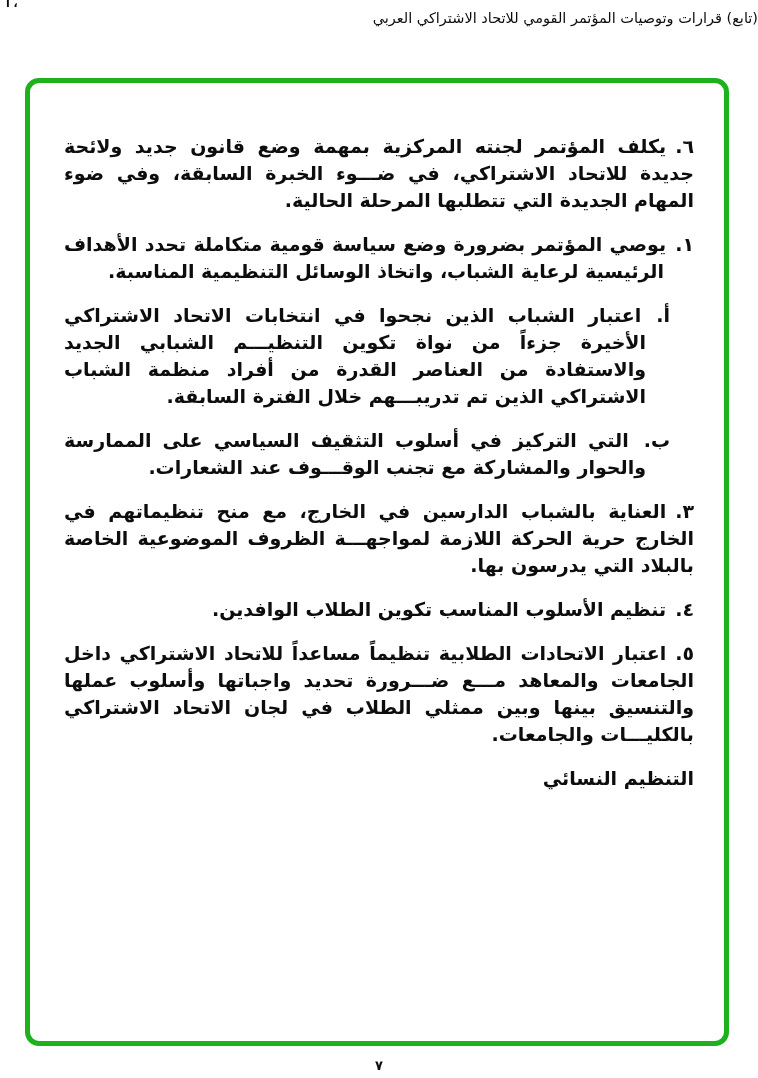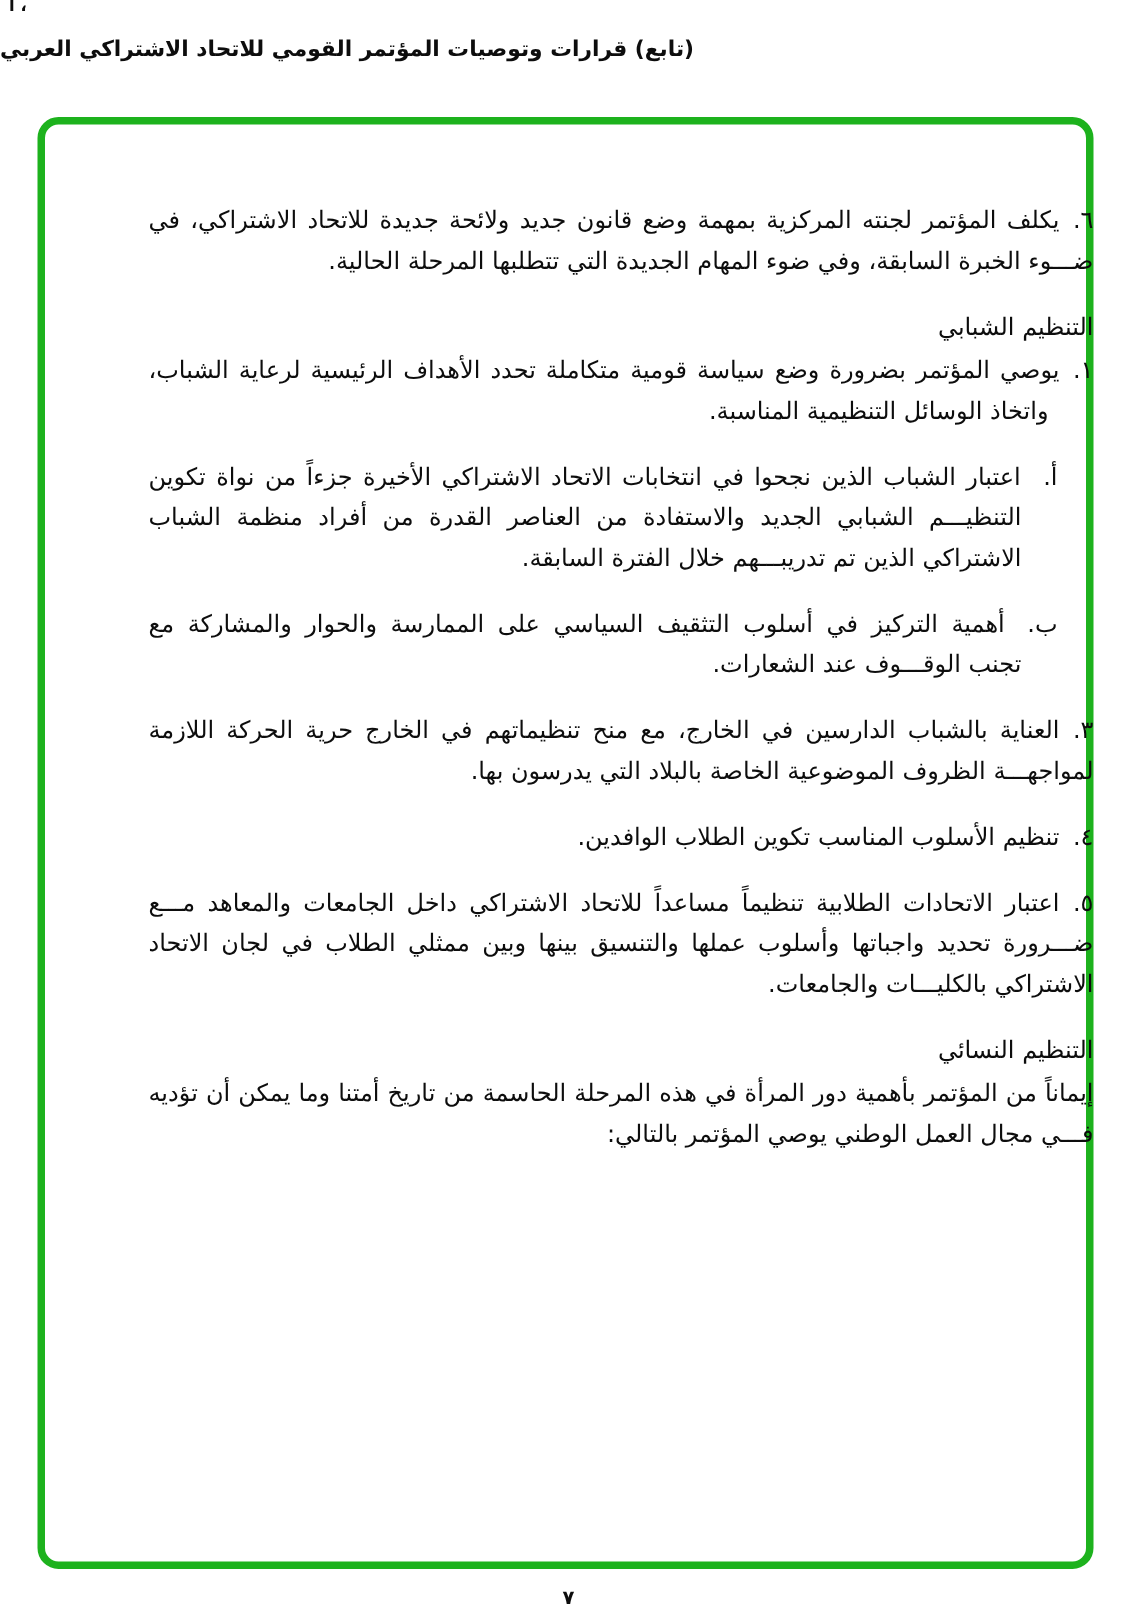--- a/index.html
+++ b/index.html
@@ -15,51 +15,50 @@
   .corner-mark {
     position: absolute;
     top: -3px;
     left: 6px;
     font-size: 11px;
     font-weight: bold;
     direction: rtl;
   }
   .doc-header {
     position: absolute;
-    top: 25px;
+    top: 10px;
     left: 0;
     right: 0;
-    text-align: left;
+    text-align: right;
     direction: rtl;
     font-size: 14.5px;
-    font-weight: bold;
+    font-weight: normal;
     letter-spacing: 0;
   }
   .green-frame {
     position: absolute;
     left: 25px;
     top: 78px;
     width: 704px;
     height: 968px;
     box-sizing: border-box;
     border: 5px solid #1db21d;
     border-radius: 14px;
     background: #ffffff;
   }
   .content {
     position: absolute;
     left: 64px;
     top: 133px;
     width: 630px;
     direction: rtl;
     text-align: justify;
-    font-size: 16px;
+    font-size: 19px;
     line-height: 27px;
-    font-weight: normal;
-    margin-left: 35px;
+    font-weight: bold;
   }
   .block { margin: 0 0 17px 0; }
   .b-heading { margin-bottom: 2px; }
   .b-item {}
   .b-item.hang { padding-right: 30px; text-indent: -30px; }
   .b-subitem { padding-right: 48px; text-indent: -24px; }
   .b-paragraph {}
   .num { margin-left: 9px; white-space: nowrap; }
   .b-subitem .num { margin-left: 15px; }
   .page-number {
@@ -78,26 +77,24 @@
 <div class="page">
 
   <span class="corner-mark">، أ</span>
 
   <div class="doc-header">(تابع) قرارات وتوصيات المؤتمر القومي للاتحاد الاشتراكي العربي</div>
 
   <div class="green-frame"></div>
 
   <div class="content">
       <div class="block b-item"><span class="num">٦.</span><span>يكلف المؤتمر لجنته المركزية بمهمة وضع قانون جديد ولائحة جديدة للاتحاد الاشتراكي، في ضـــوء الخبرة السابقة، وفي ضوء المهام الجديدة التي تتطلبها المرحلة الحالية.</span></div>
-      <div class="block b-heading"><span>التنظيم الشبابي</span></div>
       <div class="block b-item hang"><span class="num">١.</span><span>يوصي المؤتمر بضرورة وضع سياسة قومية متكاملة تحدد الأهداف الرئيسية لرعاية الشباب، واتخاذ الوسائل التنظيمية المناسبة.</span></div>
       <div class="block b-subitem"><span class="num">أ.</span><span>اعتبار الشباب الذين نجحوا في انتخابات الاتحاد الاشتراكي الأخيرة جزءاً من نواة  تكوين التنظيـــم الشبابي الجديد والاستفادة من العناصر القدرة من أفراد منظمة الشباب الاشتراكي الذين تم تدريبـــهم خلال الفترة السابقة.</span></div>
-      <div class="block b-subitem"><span class="num">ب.</span><span>أهمية التركيز في أسلوب التثقيف السياسي على الممارسة والحوار والمشاركة مع تجنب الوقـــوف عند الشعارات.</span></div>
+      <div class="block b-subitem"><span class="num">ب.</span><span>التي التركيز في أسلوب التثقيف السياسي على الممارسة والحوار والمشاركة مع تجنب الوقـــوف عند الشعارات.</span></div>
       <div class="block b-item"><span class="num">٣.</span><span>العناية بالشباب الدارسين في الخارج، مع منح تنظيماتهم في الخارج حرية الحركة اللازمة لمواجهـــة الظروف الموضوعية الخاصة بالبلاد التي يدرسون بها.</span></div>
       <div class="block b-item"><span class="num">٤.</span><span>تنظيم الأسلوب المناسب تكوين الطلاب الوافدين.</span></div>
       <div class="block b-item"><span class="num">٥.</span><span>اعتبار الاتحادات الطلابية تنظيماً مساعداً للاتحاد الاشتراكي داخل الجامعات والمعاهد مـــع ضـــرورة تحديد واجباتها وأسلوب عملها والتنسيق بينها وبين ممثلي الطلاب في لجان الاتحاد الاشتراكي بالكليـــات والجامعات.</span></div>
       <div class="block b-heading"><span>التنظيم النسائي</span></div>
-      <div class="block b-paragraph"><span>إيماناً من المؤتمر بأهمية دور المرأة في هذه المرحلة الحاسمة من تاريخ أمتنا وما يمكن أن تؤديه فـــي مجال العمل الوطني يوصي المؤتمر بالتالي:</span></div>
     </div>
 
   <div class="page-number">٧</div>
 
 </div>
 
 </body></html>

